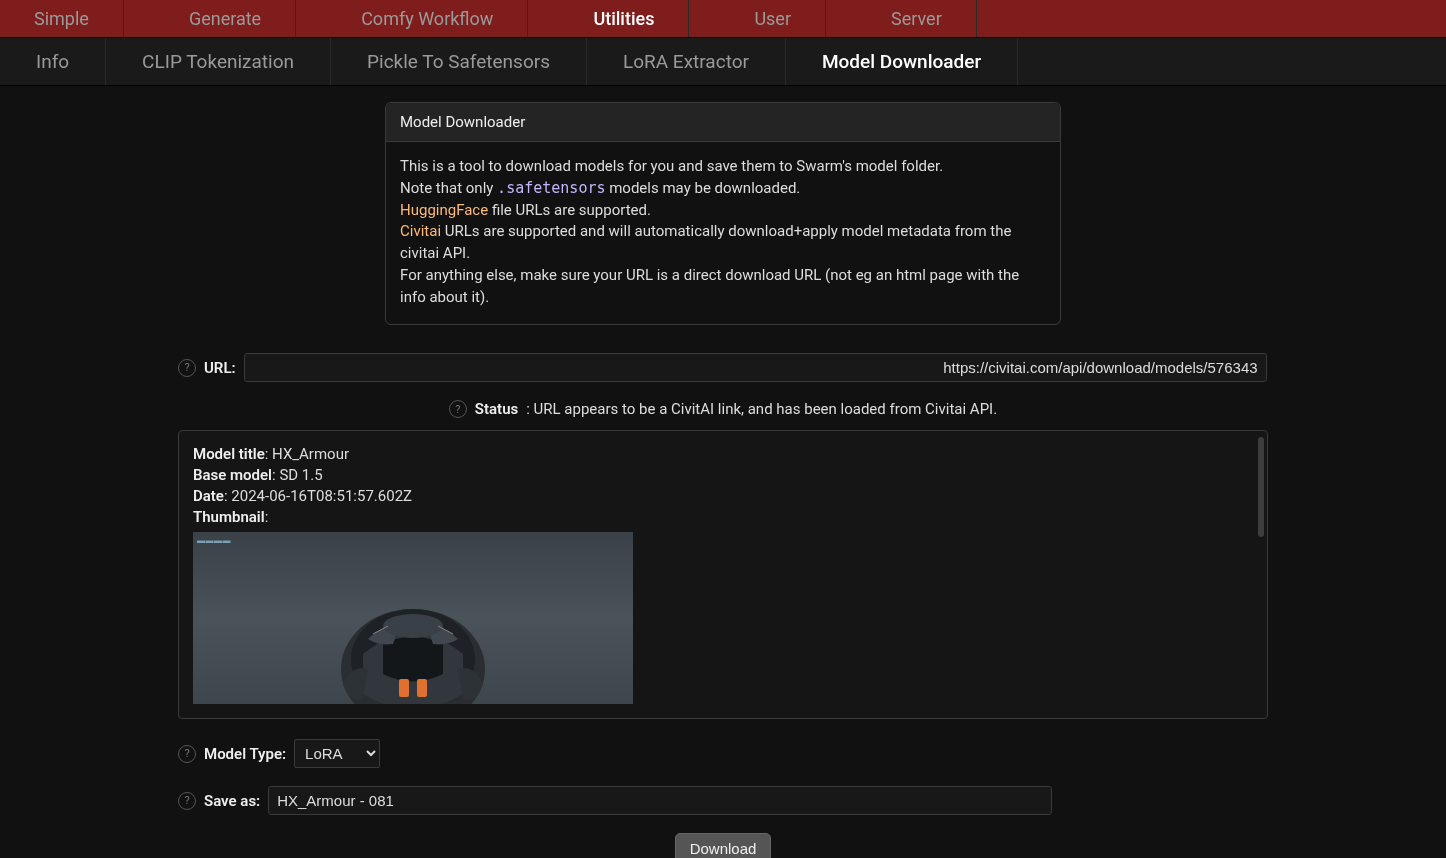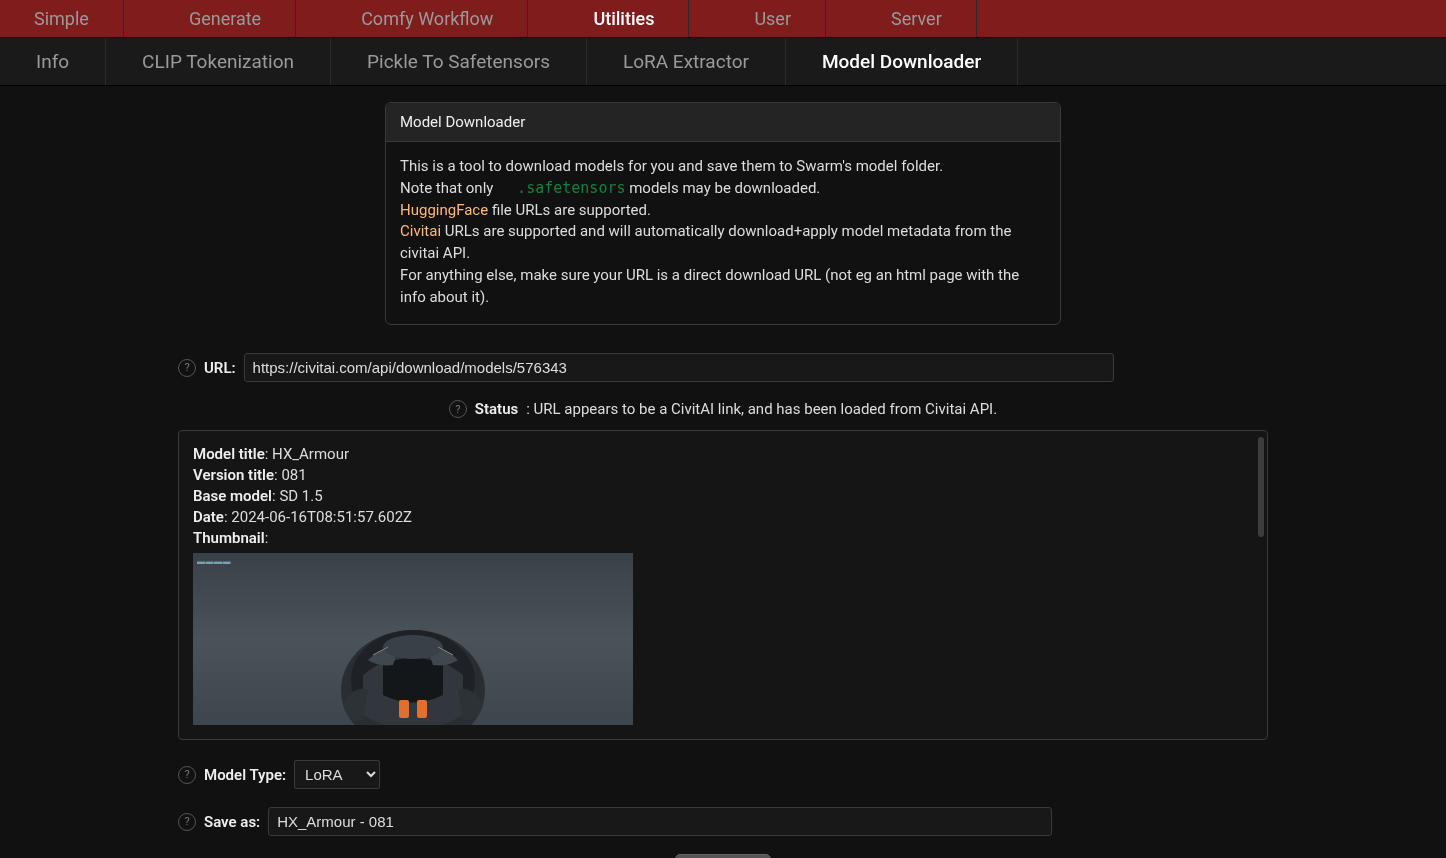--- a/index.html
+++ b/index.html
@@ -51,21 +51,21 @@
   color: #eeeeee;
   border-radius: 6px 6px 0 0;
   border-bottom: 1px solid #3a3a3a;
 }
 .info-card-body {
   padding: 14px 14px 16px 14px;
   font-size: 15px;
   line-height: 1.45;
   color: #dddddd;
 }
-.info-card-body .code { color: #15803d; font-family: monospace; margin-left: 20px; }
+.info-card-body .code { color: #c4b5fd; font-family: monospace; }
 .info-card-body b { font-weight: 400; color: #fdba74; }
 .form-row {
   display: flex;
   align-items: center;
   gap: 8px;
   margin-bottom: 18px;
   width: 1090px;
   justify-content: flex-start;
 }
 .help-icon {
@@ -83,21 +83,21 @@
 .label-normal { color: #dddddd; white-space: nowrap; }
 input[type=text] {
   background: #181818;
   border: 1px solid #3a3a3a;
   color: #dddddd;
   padding: 5px 8px;
   font-size: 15px;
   border-radius: 3px;
   flex: 1;
 }
-input.url-input { width: 870px; flex: none; }
+input.url-input { width: 1023px; flex: none; text-align: right; }
 input.save-input { width: 784px; flex: none; }
 select {
   background: #181818;
   border: 1px solid #3a3a3a;
   color: #dddddd;
   padding: 4px 6px;
   font-size: 15px;
   border-radius: 2px;
   width: 86px;
 }
@@ -209,21 +209,20 @@
 
   <div class="status-row">
     <span class="help-icon">?</span>
     <span class="label">Status</span>
       <span class="label-normal">: URL appears to be a CivitAI link, and has been loaded from Civitai API.</span>
   </div>
 
   <div class="meta-box">
     <div class="scroll-ind"></div>
     <div class="meta-line"><b>Model title</b><span>: HX_Armour</span></div>
-    <div class="meta-line"><b>Version title</b><span>: 081</span></div>
     <div class="meta-line"><b>Base model</b><span>: SD 1.5</span></div>
     <div class="meta-line"><b>Date</b><span>: 2024-06-16T08:51:57.602Z</span></div>
     <div class="meta-line"><b>Thumbnail</b><span>:</span></div>
     <div class="thumb">
       <span class="thumb-tag">▬▬▬▬</span>
       <svg class="helmet" viewBox="0 0 200 140">
         <ellipse cx="100" cy="85" rx="72" ry="60" fill="#2a2e33"></ellipse>
         <ellipse cx="100" cy="75" rx="62" ry="50" fill="#1e2226"></ellipse>
         <path d="M50 70 Q100 30 150 70 L150 110 Q100 140 50 110 Z" fill="#32373d"></path>
         <path d="M70 60 Q100 45 130 60 L130 90 Q100 105 70 90 Z" fill="#14171a"></path>

